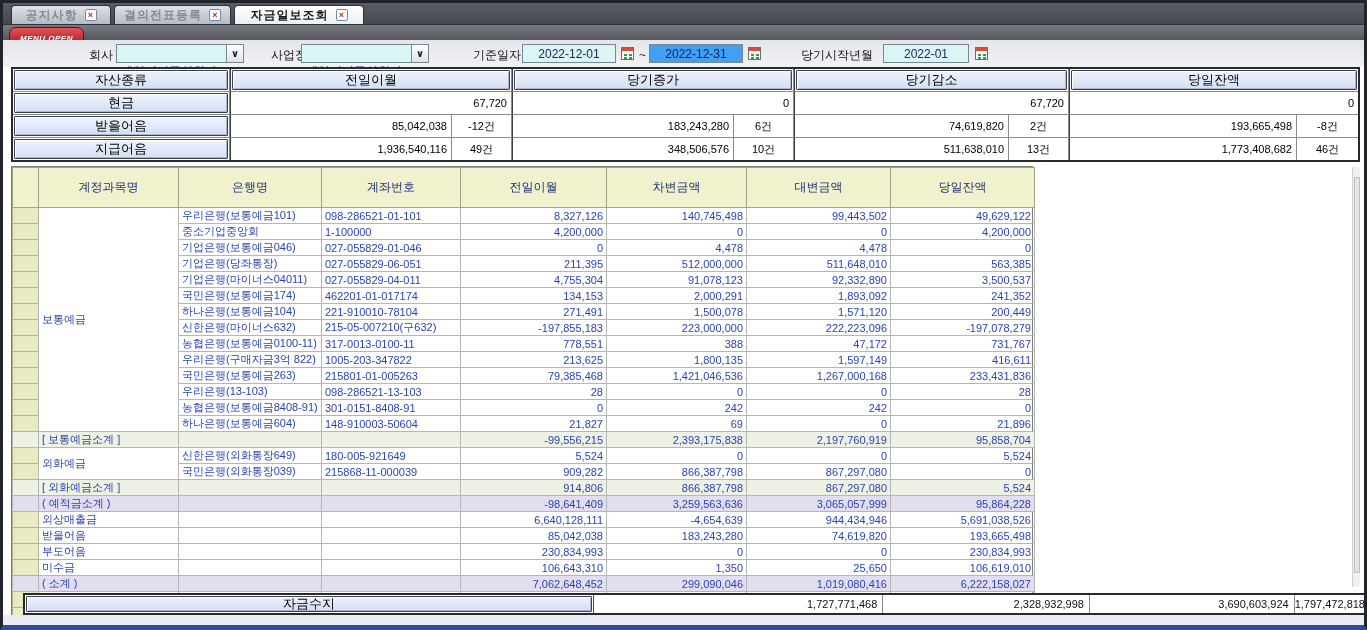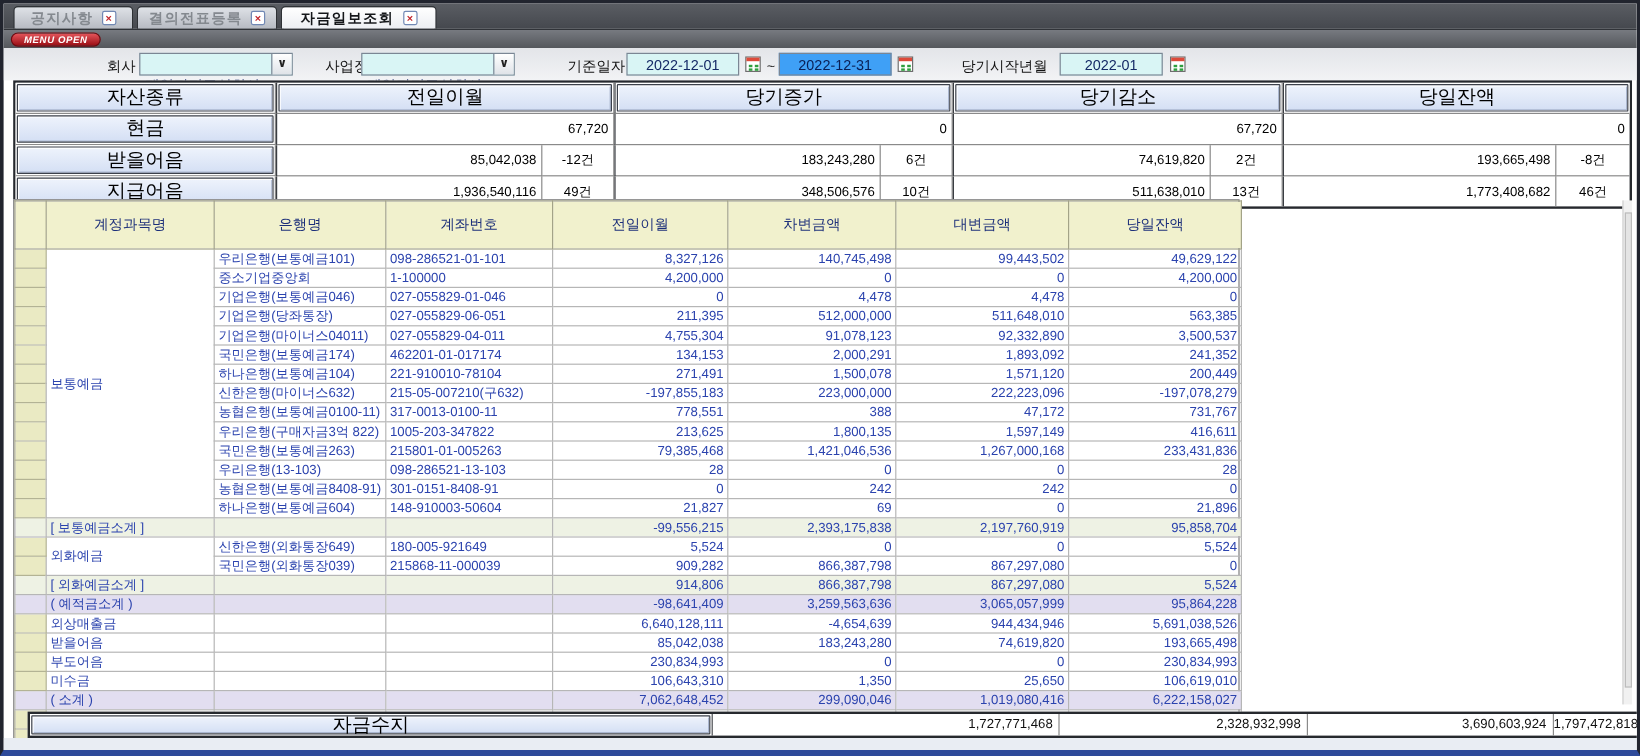--- a/index.html
+++ b/index.html
@@ -14,21 +14,21 @@
     border:1px solid #2e3135;border-bottom:none;border-radius:4px 4px 0 0;
     background:linear-gradient(180deg,#dfe2e7,#b6bac2);min-width:100px;justify-content:center;cursor:default;}
   .tab .tab-label{font-size:12px;font-weight:bold;color:#84898f;letter-spacing:1px;white-space:nowrap;}
   .tab.active{background:linear-gradient(180deg,#ffffff,#eceef2);min-width:130px;}
   .tab.active .tab-label{color:#15171a;}
   .tab-close{width:12px;height:12px;border:1px solid #7188b4;border-radius:2px;background:#fff;
     font-size:9px;line-height:10px;text-align:center;color:#c2262c;font-weight:bold;}
   
   .menustrip{position:absolute;left:0;top:21px;width:100%;height:16px;
     background:linear-gradient(180deg,#777a80,#54575c);border-top:1px solid #303338;}
-  .menu-open{position:absolute;left:6px;top:2px;height:12px;padding:0 10px;border-radius:7px;
+  .menu-open{position:absolute;left:6px;top:2px;height:12px;padding:10px 10px;border-radius:7px;
     background:linear-gradient(180deg,#e4555b,#9a0e15);border:1px solid #6e0a10;color:#fff;
     font-size:8px;font-weight:bold;font-style:italic;letter-spacing:.5px;display:flex;align-items:center;}
   
   .filterbar{position:absolute;left:0;top:37px;width:100%;height:27px;
     background:linear-gradient(180deg,#e3e5e9,#f2f3f5);}
   .f-label{position:absolute;top:7px;font-size:12px;color:#111;white-space:nowrap;}
   .combo{position:absolute;top:4px;height:19px;display:flex;border:1px solid #7b8694;background:#d9f5f5;}
   .combo .val{flex:1;font-size:12px;color:#1b2c6e;padding:18px 4px;white-space:nowrap;overflow:hidden;}
   .combo .arrow{width:17px;background:linear-gradient(180deg,#ffffff,#dfe3e8);border-left:1px solid #7b8694;
     font-size:10px;color:#222;display:flex;align-items:center;justify-content:center;font-weight:bold;}
@@ -37,21 +37,21 @@
   .dinput.selected{background:#3fa0f6;color:#0a1f55;}
   .cal{position:absolute;top:7px;width:13px;height:13px;border:1px solid #6e6e6e;background:#fff;}
   .cal::before{content:"";position:absolute;top:0;left:0;right:0;height:3px;background:#dd4a3a;}
   .cal::after{content:"";position:absolute;left:2px;top:6px;width:3px;height:2px;background:#2f9e3f;
     box-shadow:5px 0 0 #2f9e3f,0 3px 0 #2f9e3f,5px 3px 0 #2f9e3f;}
   .tilde{position:absolute;top:8px;font-size:12px;color:#333;}
   
   .btn{height:100%;width:100%;border:1px solid #3c414b;border-radius:1px;
     background:linear-gradient(180deg,#eef3fc 0%,#d4dff4 100%);
     box-shadow:inset 1px 1px 0 #ffffff, inset -1px -1px 0 #aab6cf;
-    display:flex;align-items:center;justify-content:center;font-size:16px;color:#000;}
+    display:flex;align-items:center;justify-content:center;font-size:13px;color:#000;}
   
   .summary{position:absolute;left:8px;top:64px;width:1349px;border:2px solid #26292e;background:#fff;}
   .summary table{width:100%;border-collapse:separate;border-spacing:0;table-layout:fixed;}
   .summary td{height:18px;border-bottom:1px solid #8a8a8a;border-right:1px solid #8a8a8a;
     font-size:11px;color:#000;padding:0;overflow:hidden;}
   .summary tr.hdr td{height:19px;}
   .summary td.sec{border-left:1px solid #3a3d42;padding-left:31px;}
   .summary td.lbl{padding:1px;background:#fff;}
   .summary tr:last-child td{border-bottom:none;}
   .summary td:last-child{border-right:none;}

